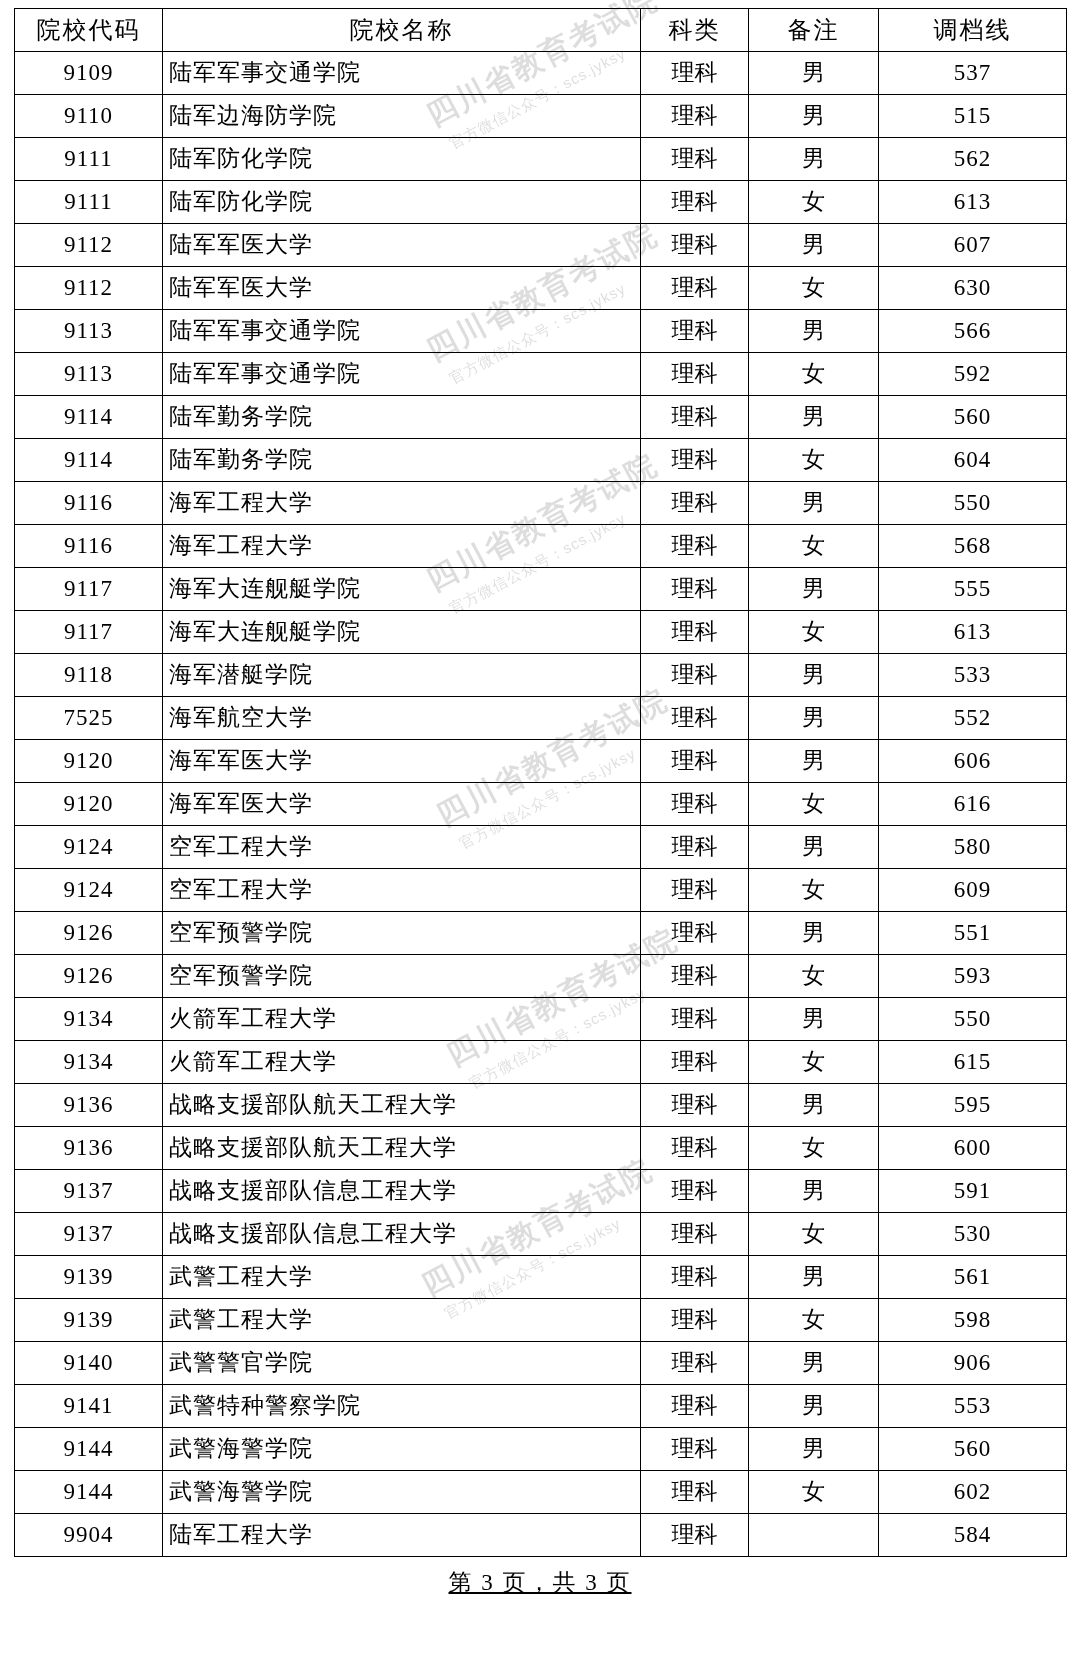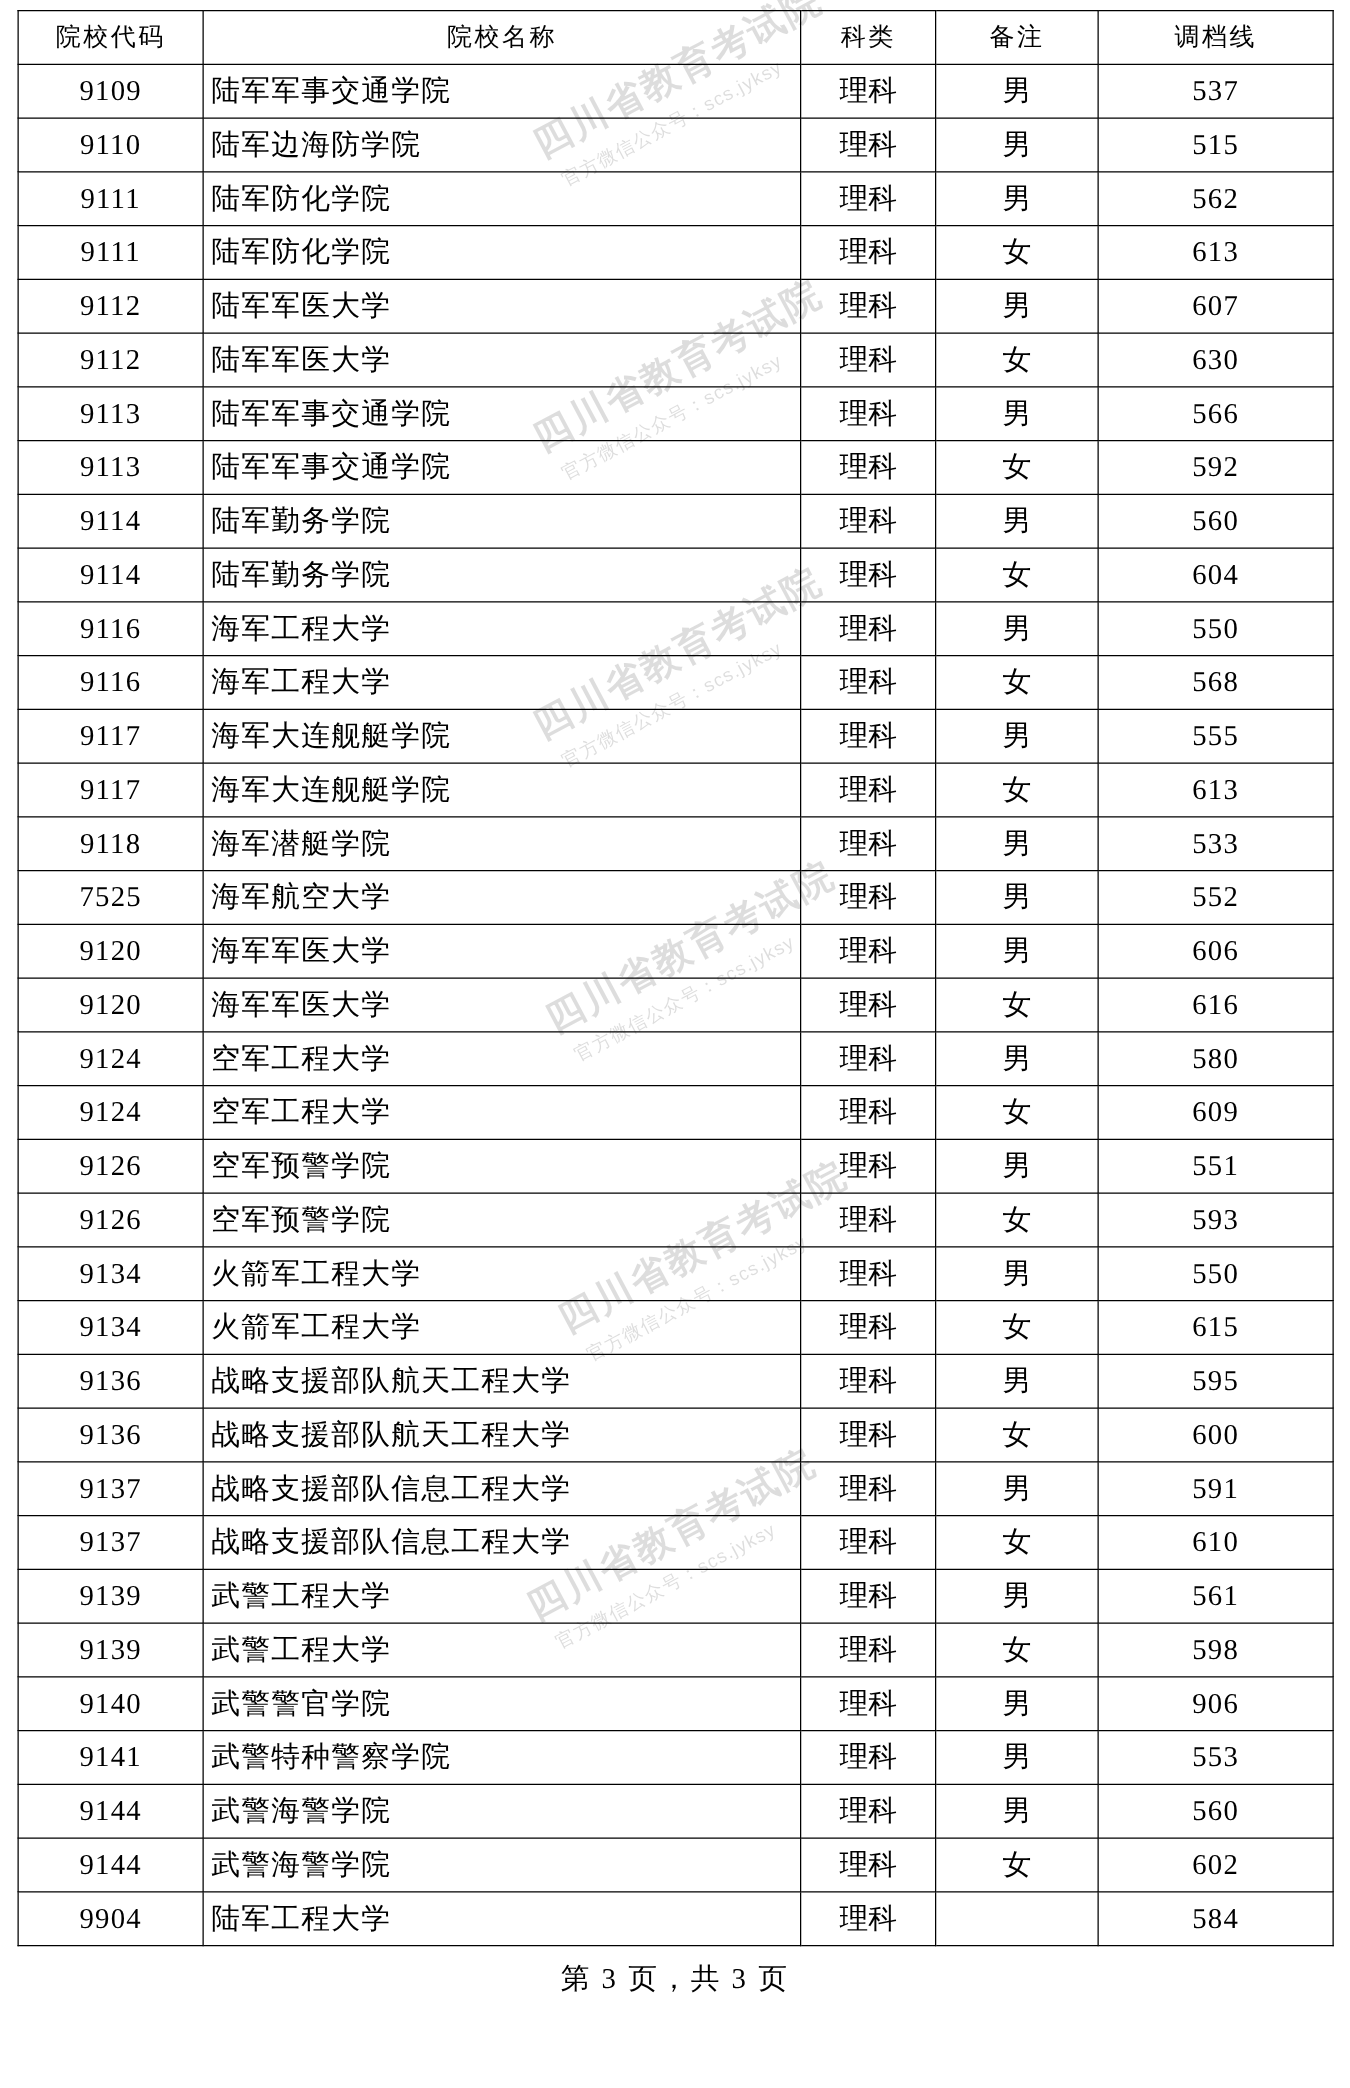--- a/index.html
+++ b/index.html
@@ -40,21 +40,21 @@
   table.score-table td {
     border: 1.5px solid #000000;
     height: 42px;
     padding: 0 6px;
     font-size: 23px;
     line-height: 42px;
     font-weight: normal;
     background: transparent;
   }
   table.score-table th {
-    font-size: 20px;
+    font-size: 24px;
     letter-spacing: 2px;
     text-align: center;
   }
   td.code, td.type, td.note, td.line {
     text-align: center;
   }
   td.name {
     text-align: left;
     padding-left: 26px;
     letter-spacing: 1px;
@@ -63,20 +63,21 @@
     font-family: "Liberation Serif", "DejaVu Serif", serif;
     letter-spacing: 1px;
   }
   .footer {
     margin-top: 10px;
     text-align: center;
     font-size: 23px;
     letter-spacing: 2px;
     position: relative;
     z-index: 2;
+    text-decoration: underline;
   }
   
   .wm-layer {
     position: absolute;
     inset: 0;
     z-index: 1;
     pointer-events: none;
     overflow: hidden;
   }
   .wm {
@@ -338,21 +339,21 @@
           <td class="name">战略支援部队信息工程大学</td>
           <td class="type">理科</td>
           <td class="note">男</td>
           <td class="line">591</td>
         </tr>
         <tr>
           <td class="code">9137</td>
           <td class="name">战略支援部队信息工程大学</td>
           <td class="type">理科</td>
           <td class="note">女</td>
-          <td class="line">610</td>
+          <td class="line">530</td>
         </tr>
         <tr>
           <td class="code">9139</td>
           <td class="name">武警工程大学</td>
           <td class="type">理科</td>
           <td class="note">男</td>
           <td class="line">561</td>
         </tr>
         <tr>
           <td class="code">9139</td>

